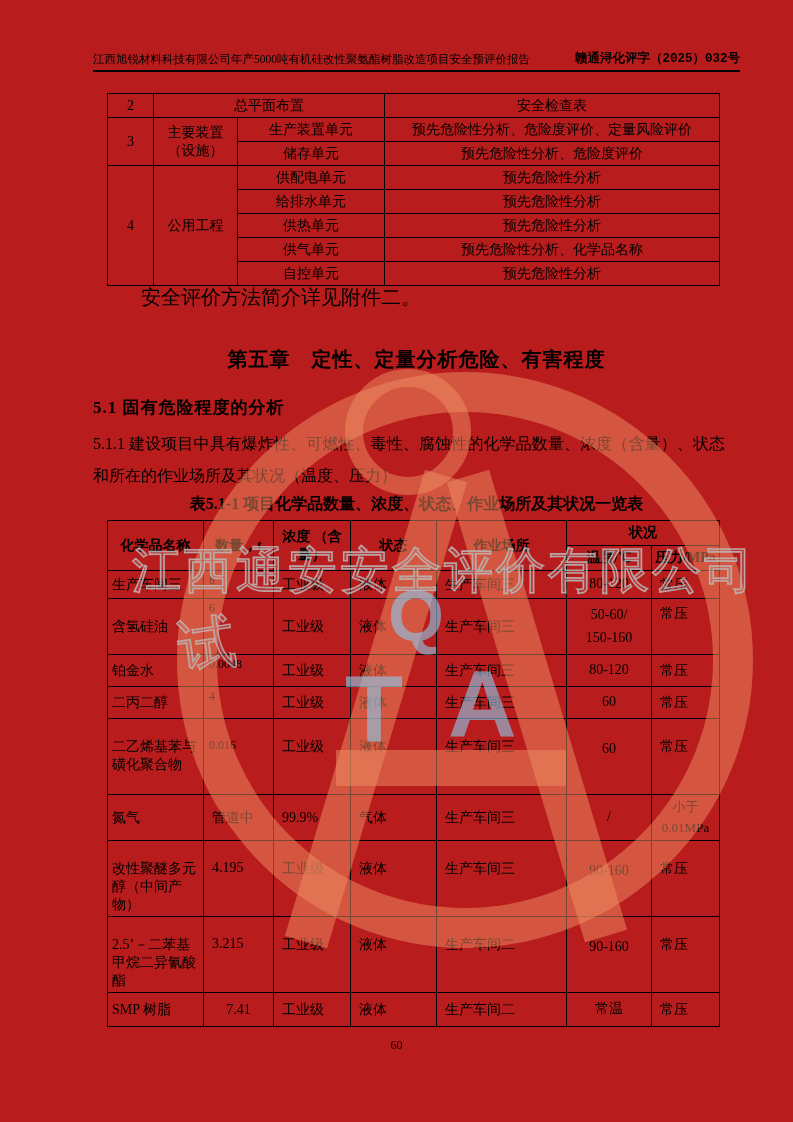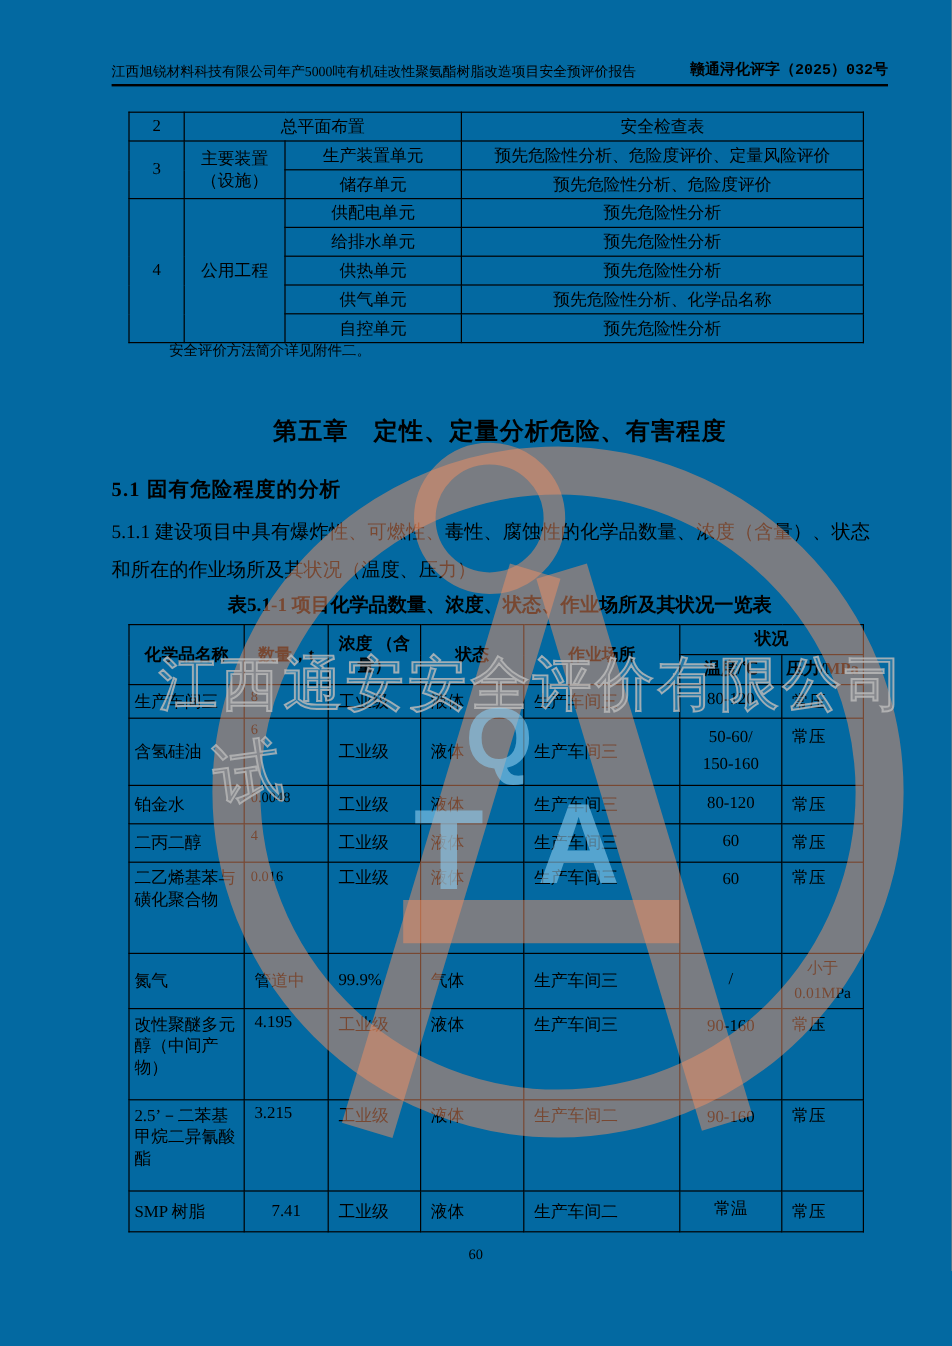--- a/index.html
+++ b/index.html
@@ -1,38 +1,38 @@
 <!DOCTYPE html>
 <html><head>
 <meta charset="utf-8">
 <style>
   html,body{margin:0;padding:0;background:#888;}
-  .page{position:relative;width:793px;height:1122px;background:#0369a1;margin:0 auto;
+  .page{position:relative;width:793px;height:1122px;background:#b91c1c;margin:0 auto;
         font-family:"Liberation Serif",serif;color:#000;overflow:hidden;}
   
   .doc-header{position:absolute;top:50px;left:93px;width:647px;display:flex;
               justify-content:space-between;align-items:flex-end;
               border-bottom:2px solid #000;padding-bottom:3px;font-size:11.5px;}
   .doc-header .left{letter-spacing:0px;}
   .doc-header .right{font-weight:bold;font-size:12.5px;white-space:nowrap;font-family:Liberation Mono, monospace;}
   
   table{border-collapse:collapse;table-layout:fixed;}
   td,th{border:1px solid #000;font-size:14px;font-weight:normal;overflow:hidden;}
   .mt{position:absolute;top:93px;left:107px;width:612px;}
   .mt td{text-align:center;height:23px;padding:0 2px;}
   .ct{position:absolute;top:520px;left:107px;width:612px;}
   .ct th{text-align:center;font-weight:bold;padding:1px 0;}
   .ct td{text-align:center;vertical-align:middle;padding:1px 2px;}
   .ct td.name{text-align:left;padding-left:4px;}
   .ct td.lft{text-align:left;padding-left:8px;}
   .ct td.qty-sm{font-size:12px;text-align:left;vertical-align:top;padding:2px 0 0 5px;}
   .ct td.pre{white-space:pre-line;line-height:1.6;}
-  .ct tr.top td{vertical-align:top;padding-top:4px;}
-  
-  .note{position:absolute;top:284px;left:141px;font-size:12px;}
+  .ct tr.top td{vertical-align:top;padding-top:19px;}
+  
+  .note{position:absolute;top:284px;left:141px;font-size:20px;}
   .chapter{position:absolute;top:346px;left:93px;width:647px;text-align:center;
            font-size:20px;font-weight:bold;letter-spacing:1px;}
   .section{position:absolute;top:396px;left:93px;font-size:17px;font-weight:bold;
            letter-spacing:1px;}
   .para{position:absolute;top:428px;left:93px;width:632px;font-size:16px;
         line-height:2.0;text-align:justify;}
   .tbl-title{position:absolute;top:494px;left:93px;width:647px;text-align:center;
              font-size:16px;font-weight:bold;}
   .page-num{position:absolute;top:1038px;left:0;width:793px;text-align:center;
             font-size:12px;}

